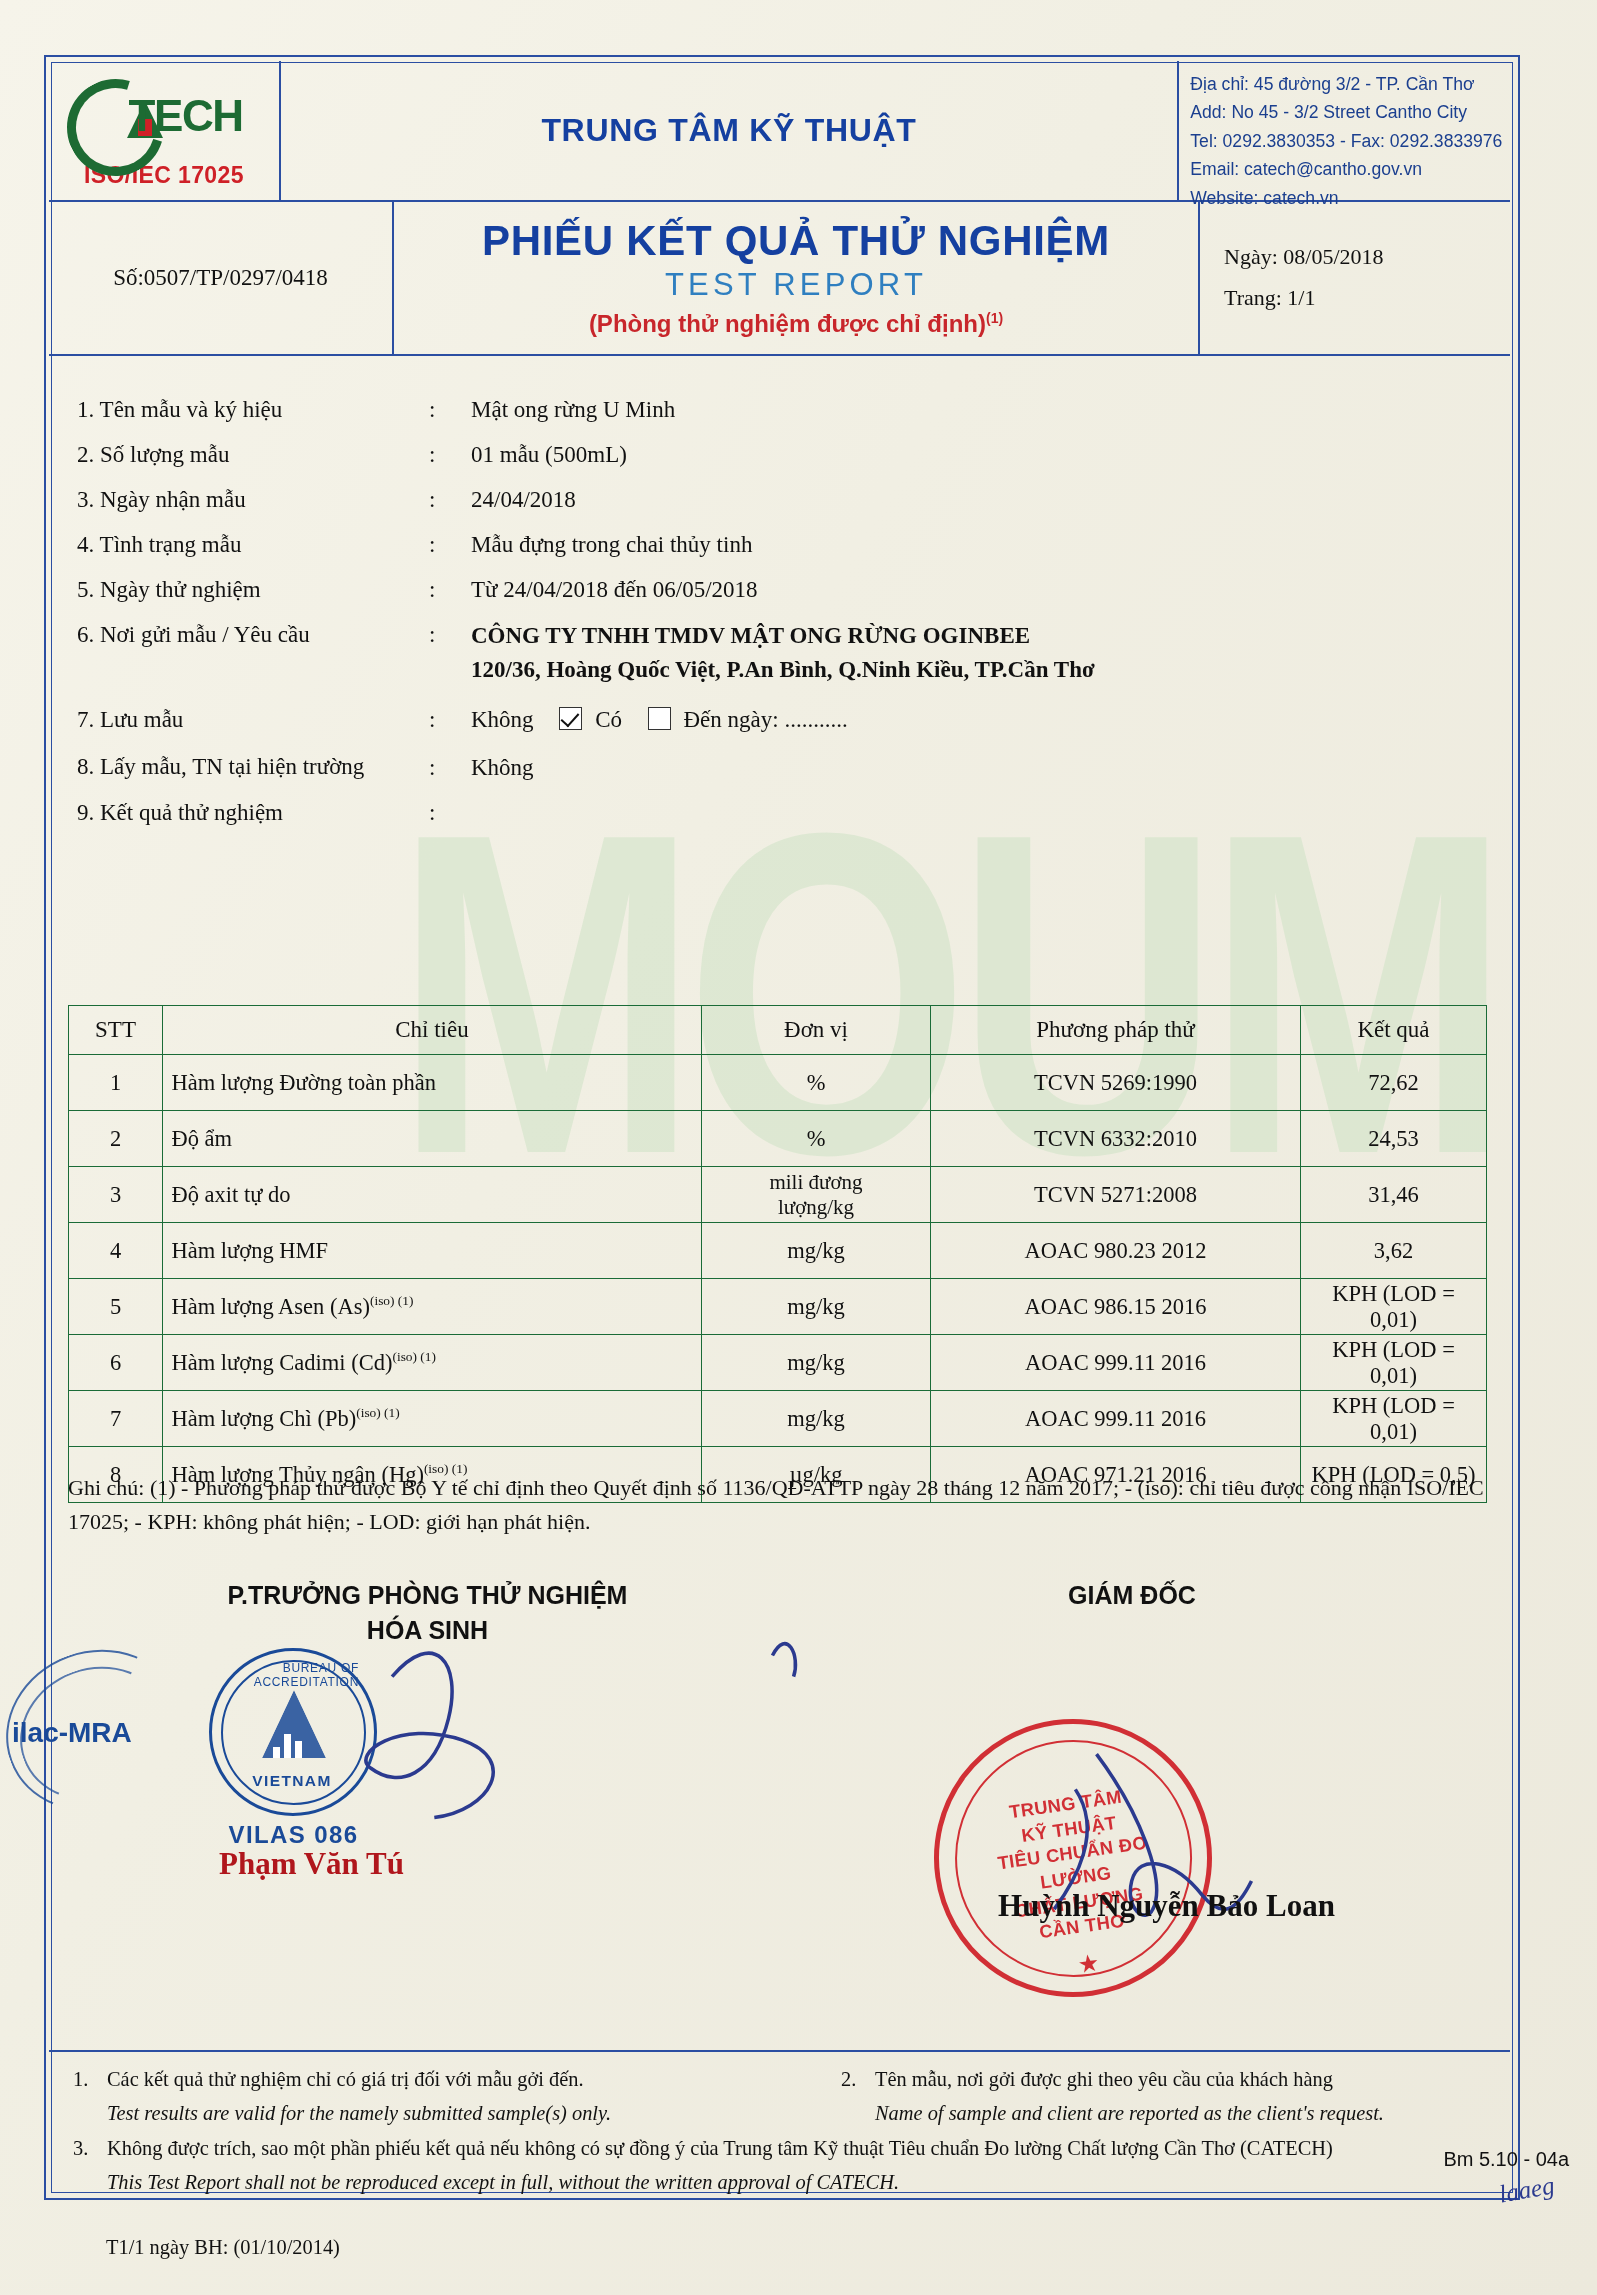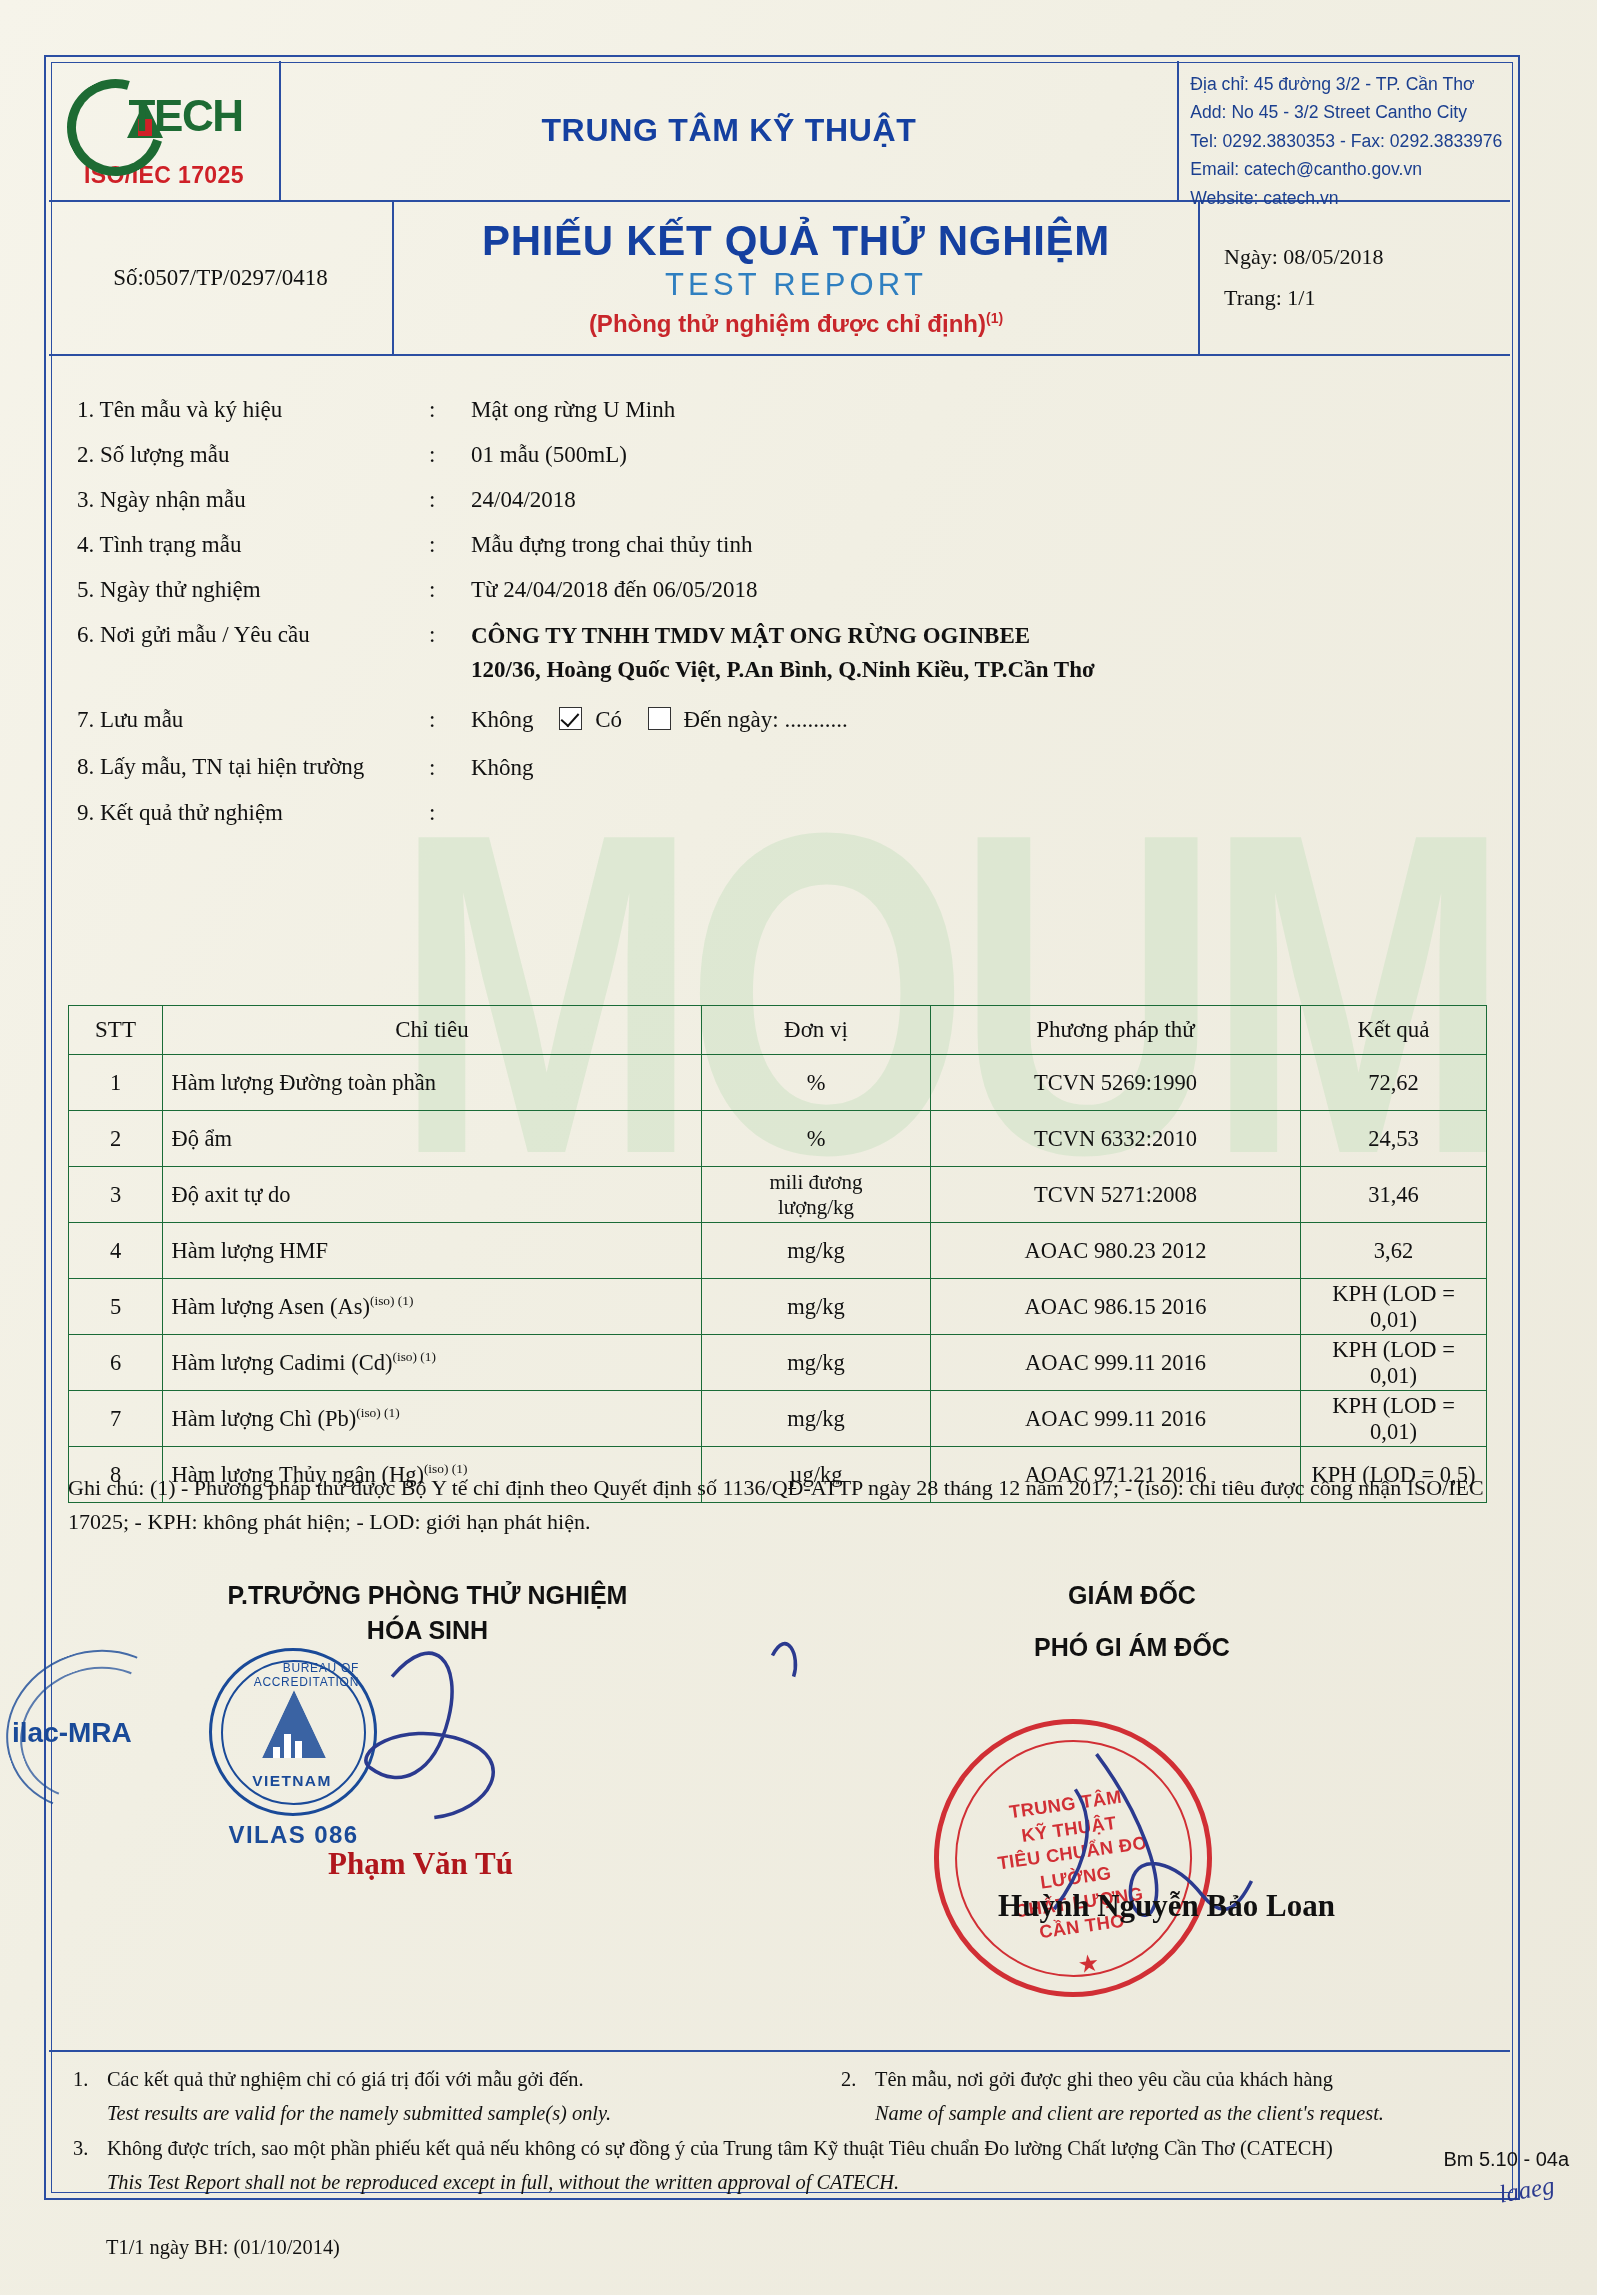--- a/index.html
+++ b/index.html
@@ -151,21 +151,21 @@
   
   .sig{position:absolute;left:68px;top:1578px;width:1423px;height:465px;}
   .sig-left{position:absolute;left:106px;top:0;text-align:center;width:507px;}
   .sig-right{position:absolute;left:747px;top:0;text-align:center;width:634px;}
   .sig-role{font-family:"Liberation Sans", serif;font-weight:bold;font-size:25px;color:#111;line-height:1.4;}
   .sig-name{
     font-family:"Liberation Serif", serif;font-weight:bold;font-style:normal;
     font-size:31px;color:#b0161c;
   }
   .sig-name.blue{color:#111;}
-  .name-left{position:absolute;left:134px;top:268px;width:437px;text-align:center;}
+  .name-left{position:absolute;left:151px;top:268px;width:437px;text-align:left;}
   .name-right{position:absolute;left:831px;top:310px;width:535px;text-align:center;}
   
   .vilas{position:absolute;left:120px;top:70px;width:211px;height:183px;}
   .vilas-circle{
     position:absolute;left:21px;top:0;width:162px;height:162px;border-radius:50%;
     border:3.5px solid #1a4a98;
   }
   .vilas-circle:before{
     content:"";position:absolute;left:8.5px;top:8.5px;right:8.5px;bottom:8.5px;
     border:2.1px solid #1a4a98;border-radius:50%;
@@ -433,21 +433,20 @@
 
   <div class="note">Ghi chú: (1) - Phương pháp thử được Bộ Y tế chỉ định theo Quyết định số 1136/QĐ-ATTP ngày 28 tháng 12 năm 2017; - (iso): chỉ tiêu được công nhận ISO/IEC 17025; - KPH: không phát hiện; - LOD: giới hạn phát hiện.</div>
 
   <div class="sig">
     <div class="sig-left">
       <div class="sig-role" style="white-space:pre-line;">P.TRƯỞNG PHÒNG THỬ NGHIỆM
 HÓA SINH</div>
     </div>
     <div class="sig-right">
       <div class="sig-role">GIÁM ĐỐC</div>
-      <div class="sig-role" style="margin-top:17px;">PHÓ GI ÁM ĐỐC</div>
     </div>
 
     <div class="vilas">
       <div class="vilas-circle"></div>
       <div class="vilas-txt-top">BUREAU OF ACCREDITATION</div>
       <div class="vilas-tri"></div>
       <div class="vilas-bars">
         <i style="height:11.3px"></i>
           <i style="height:24px"></i>
           <i style="height:17px"></i>

